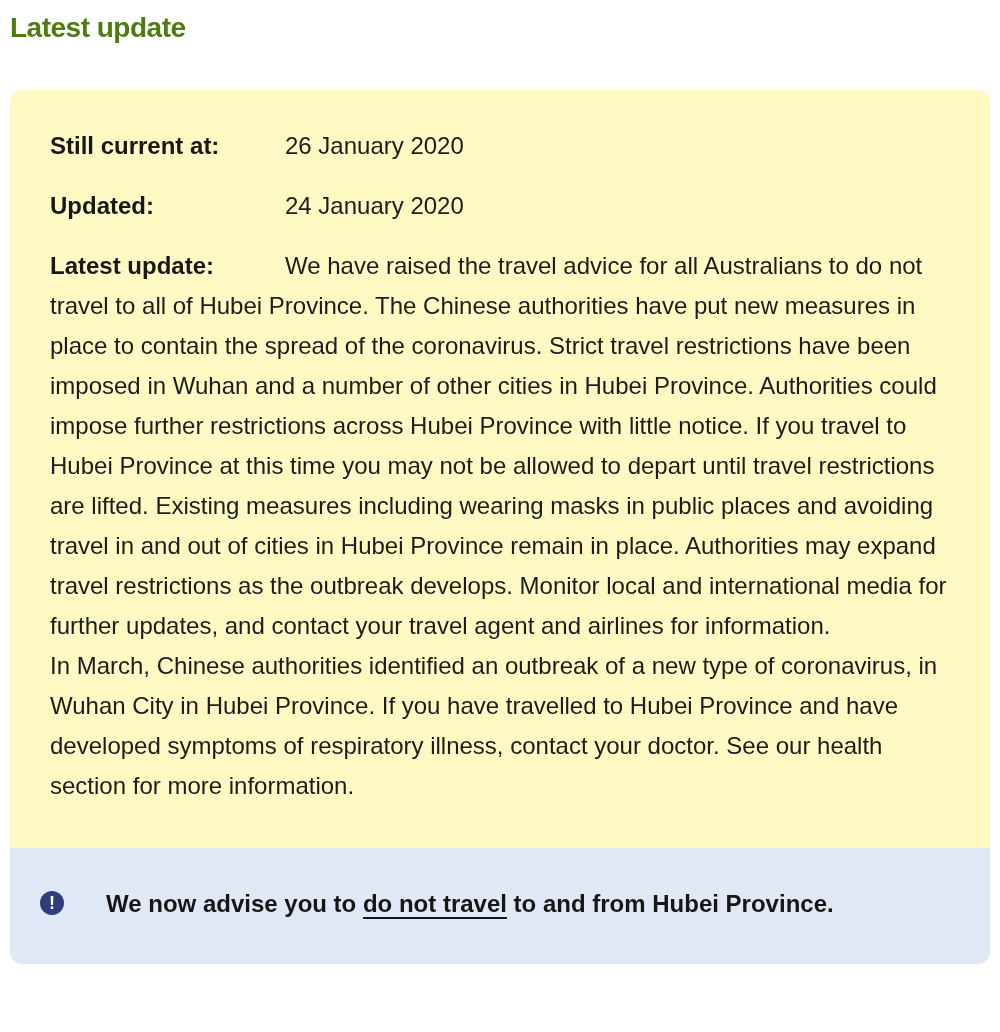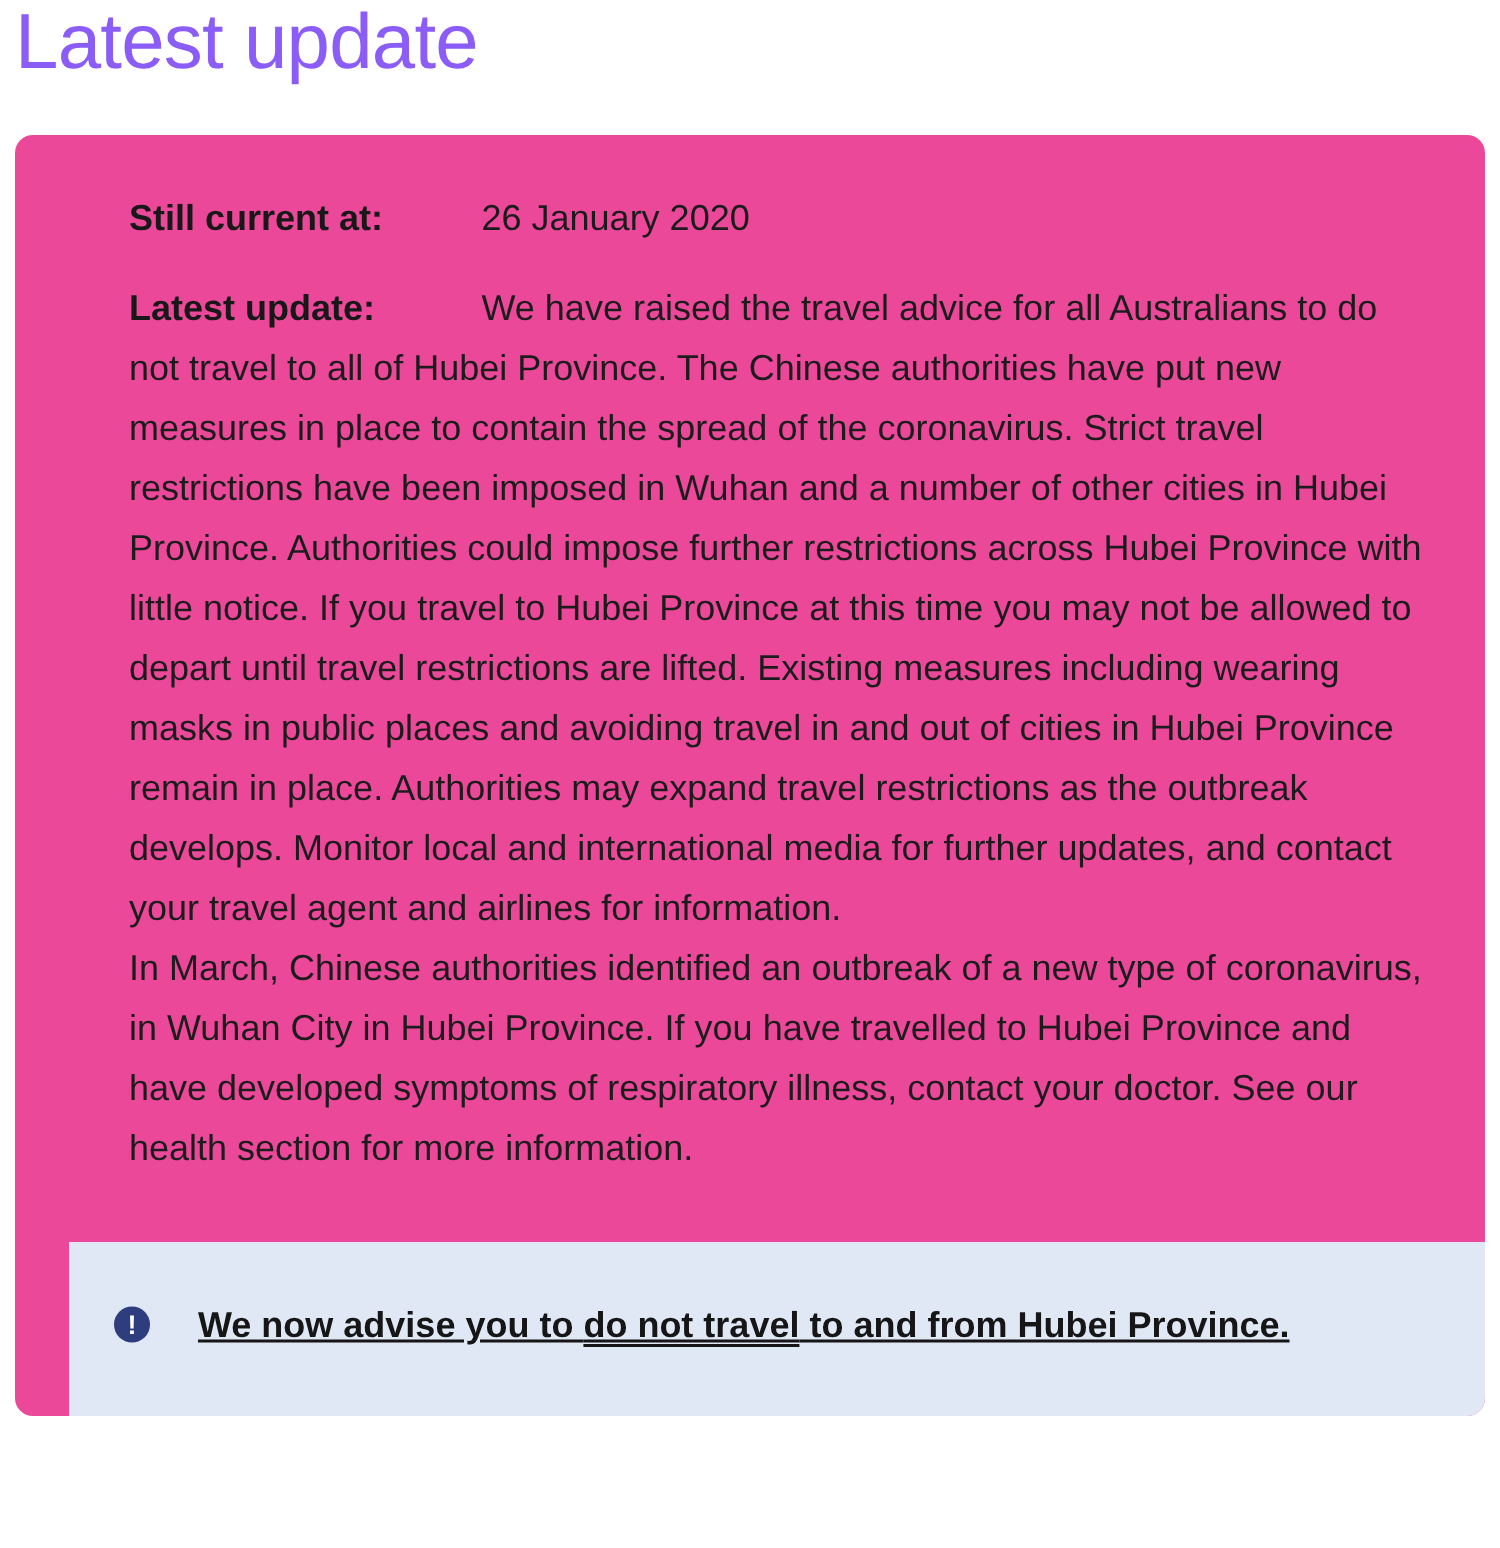--- a/index.html
+++ b/index.html
@@ -9,32 +9,31 @@
     font-family: "Liberation Sans", "DejaVu Sans", sans-serif;
   }
   body {
     width: 1000px;
     height: 1032px;
     overflow: hidden;
     color: #1c1c1c;
   }
   .page-title {
     margin: 2px 10px 0 10px;
-    font-size: 52px;
+    font-size: 28px;
     line-height: 52px;
-    font-weight: 400;
-    color: #8b5cf6;
+    font-weight: 700;
+    color: #4d7c0f;
     letter-spacing: -0.5px;
   }
   .update-panel {
     margin: 36px 10px 0 10px;
-    background: #ec4899;
+    background: #fef9c3;
     border-radius: 12px;
     overflow: hidden;
-    padding-left: 36px;
   }
   .panel-content {
     padding: 36px 40px 26px 40px;
   }
   .row {
     margin: 0 0 20px 0;
     font-size: 24px;
     line-height: 40px;
   }
   .row:last-child { margin-bottom: 16px; }
@@ -62,26 +61,25 @@
     border-radius: 50%;
     background: #2e3d7d;
     color: #ffffff;
     font-weight: 700;
     font-size: 18px;
     line-height: 24px;
     text-align: center;
     display: inline-block;
   }
   .alert-text {
-    margin: 0 0 0 32px;
+    margin: 0 0 0 42px;
     font-size: 24px;
     line-height: 40px;
     font-weight: 700;
     color: #161616;
-    text-decoration: underline;
   }
   .alert-link {
     color: #161616;
     font-weight: 700;
     text-decoration: underline;
     text-underline-offset: 5px;
     text-decoration-thickness: 2px;
     cursor: pointer;
   }
 </style>
@@ -90,20 +88,23 @@
 
 <h1 class="page-title">Latest update</h1>
 
 <div class="update-panel">
   <div class="panel-content">
 
     <p class="row">
       <span class="row-label">Still current at:</span><span class="row-value">26 January 2020</span>
     </p>
 
+    <p class="row">
+      <span class="row-label">Updated:</span><span class="row-value">24 January 2020</span>
+    </p>
 
     <p class="row">
       <span class="row-label">Latest update:</span><span class="row-text">We have raised the travel advice for all Australians to do not travel to all of Hubei Province. The Chinese authorities have put new measures in place to contain the spread of the coronavirus. Strict travel restrictions have been imposed in Wuhan and a number of other cities in Hubei Province. Authorities could impose further restrictions across Hubei Province with little notice. If you travel to Hubei Province at this time you may not be allowed to depart until travel restrictions are lifted. Existing measures including wearing masks in public places and avoiding travel in and out of cities in Hubei Province remain in place. Authorities may expand travel restrictions as the outbreak develops. Monitor local and international media for further updates, and contact your travel agent and airlines for information.</span><br>
       <span class="row-text">In March, Chinese authorities identified an outbreak of a new type of coronavirus, in Wuhan City in Hubei Province. If you have travelled to Hubei Province and have developed symptoms of respiratory illness, contact your doctor. See our health section for more information.</span>
     </p>
 
   </div>
 
   <div class="alert">
     <span class="alert-icon">!</span>

